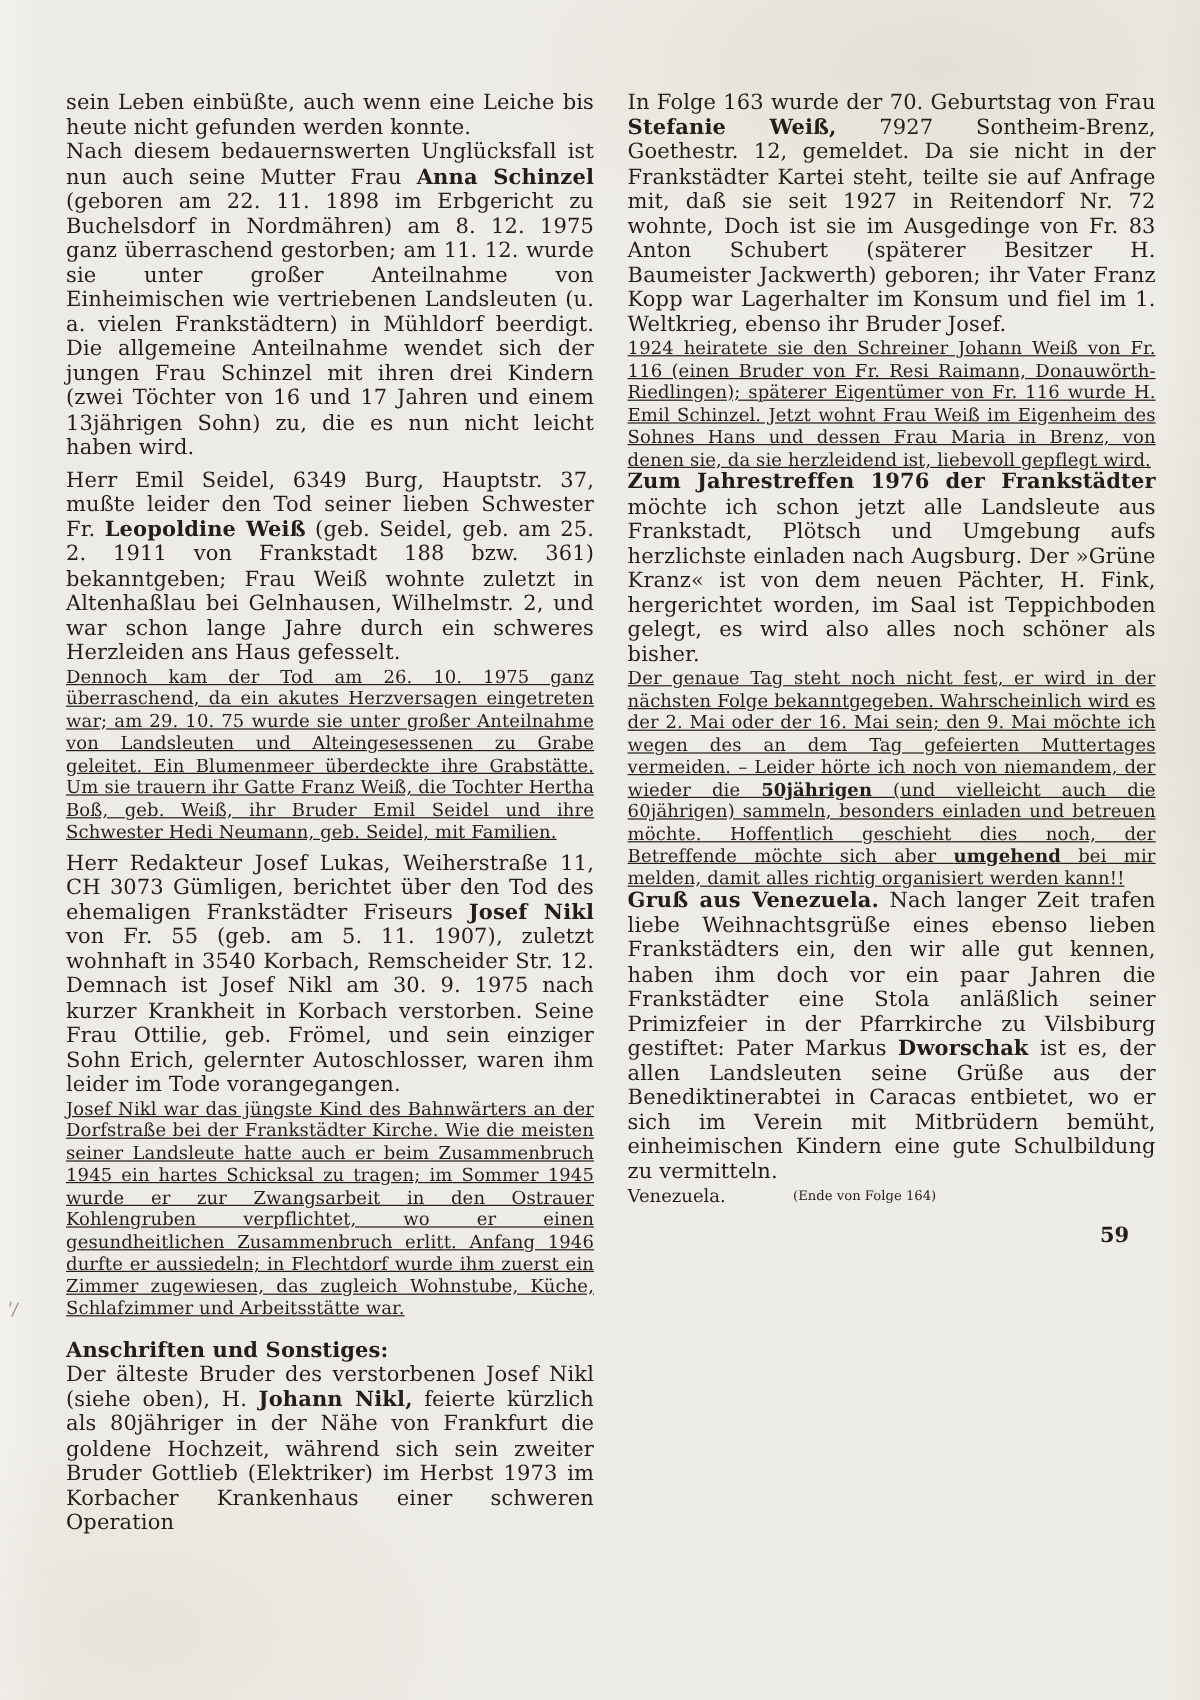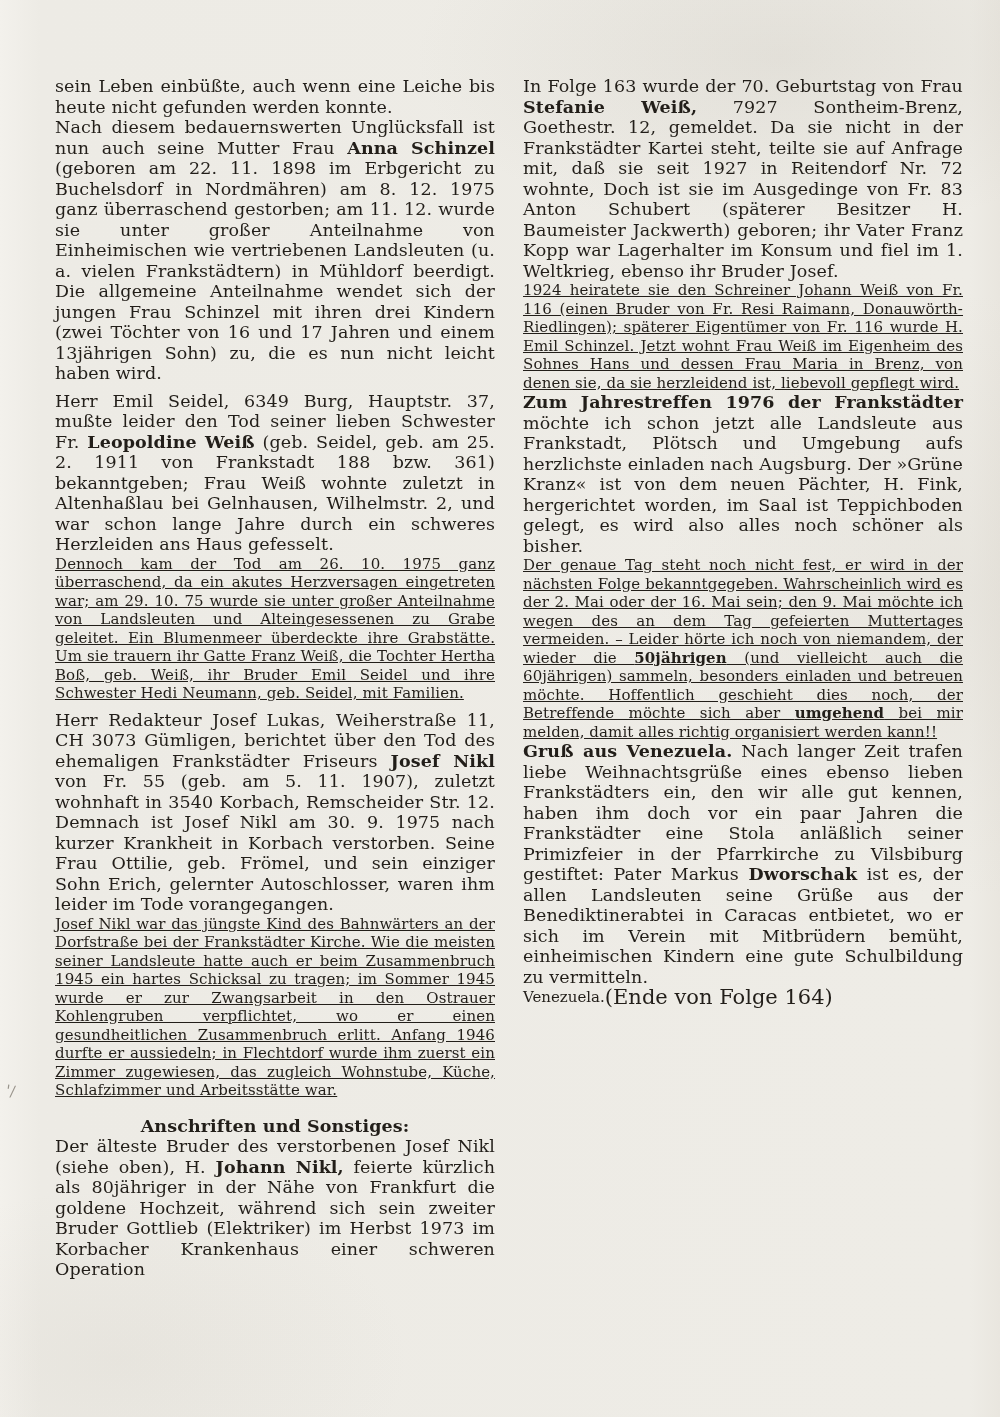--- a/index.html
+++ b/index.html
@@ -32,37 +32,38 @@
     text-justify:inter-word;
     letter-spacing:0.1px;
   }
   .small{
     font-size:15px;
     line-height:18.5px;
     text-decoration:underline;
   }
   .heading{
     font-weight:bold;
-    text-align:center;
+    text-align:left;
   }
   .b{font-weight:bold;}
   .g-sm{margin-top:7px;}
   .g-md{margin-top:0;}
   .g-lg{margin-top:16px;}
   .end-row{
     display:flex;
     align-items:center;
   }
   .end-row .venezuela{
     font-size:15px;
     line-height:18.5px;
   }
   .end-row .ende{
-    font-size:21px;
+    font-size:11px;
     line-height:20.5px;
+    margin-left:56px;
   }
   .page-num{
     font-size:17.5px;
     font-weight:bold;
     text-align:right;
     padding-right:22px;
     margin-top:12px;
   }
   .margin-mark{
     position:absolute;
@@ -97,16 +98,17 @@
       <div class="para small"><span>1924 heiratete sie den Schreiner Johann Weiß von Fr. 116 (einen Bruder von Fr. Resi Raimann, Donauwörth-Riedlingen); späterer Eigentümer von Fr. 116 wurde H. Emil Schinzel. Jetzt wohnt Frau Weiß im Eigenheim des Sohnes Hans und dessen Frau Maria in Brenz, von denen sie, da sie herzleidend ist, liebevoll gepflegt wird.</span></div>
       <div class="para g-md"><span class="b">Zum Jahrestreffen 1976 der Frankstädter</span><span> möchte ich schon jetzt alle Landsleute aus Frankstadt, Plötsch und Umgebung aufs herzlichste einladen nach Augsburg. Der »Grüne Kranz« ist von dem neuen Pächter, H. Fink, hergerichtet worden, im Saal ist Teppichboden gelegt, es wird also alles noch schöner als bisher.</span></div>
       <div class="para small"><span>Der genaue Tag steht noch nicht fest, er wird in der nächsten Folge bekanntgegeben. Wahrscheinlich wird es der 2. Mai oder der 16. Mai sein; den 9. Mai möchte ich wegen des an dem Tag gefeierten Muttertages vermeiden. – Leider hörte ich noch von niemandem, der wieder die </span><span class="b">50jährigen</span><span> (und vielleicht auch die 60jährigen) sammeln, besonders einladen und betreuen möchte. Hoffentlich geschieht dies noch, der Betreffende möchte sich aber </span><span class="b">umgehend</span><span> bei mir melden, damit alles richtig organisiert werden kann!!</span></div>
       <div class="para g-md"><span class="b">Gruß aus Venezuela.</span><span> Nach langer Zeit trafen liebe Weihnachtsgrüße eines ebenso lieben Frankstädters ein, den wir alle gut kennen, haben ihm doch vor ein paar Jahren die Frankstädter eine Stola anläßlich seiner Primizfeier in der Pfarrkirche zu Vilsbiburg gestiftet: Pater Markus </span><span class="b">Dworschak</span><span> ist es, der allen Landsleuten seine Grüße aus der Benediktinerabtei in Caracas entbietet, wo er sich im Verein mit Mitbrüdern bemüht, einheimischen Kindern eine gute Schulbildung zu vermitteln.</span></div>
 
       <div class="end-row">
         <span class="venezuela">Venezuela.</span>
         <span class="ende">(Ende von Folge 164)</span>
       </div>
 
+      <div class="page-num">59</div>
     </div>
 
   </div>
 </div>
 
 </body></html>

